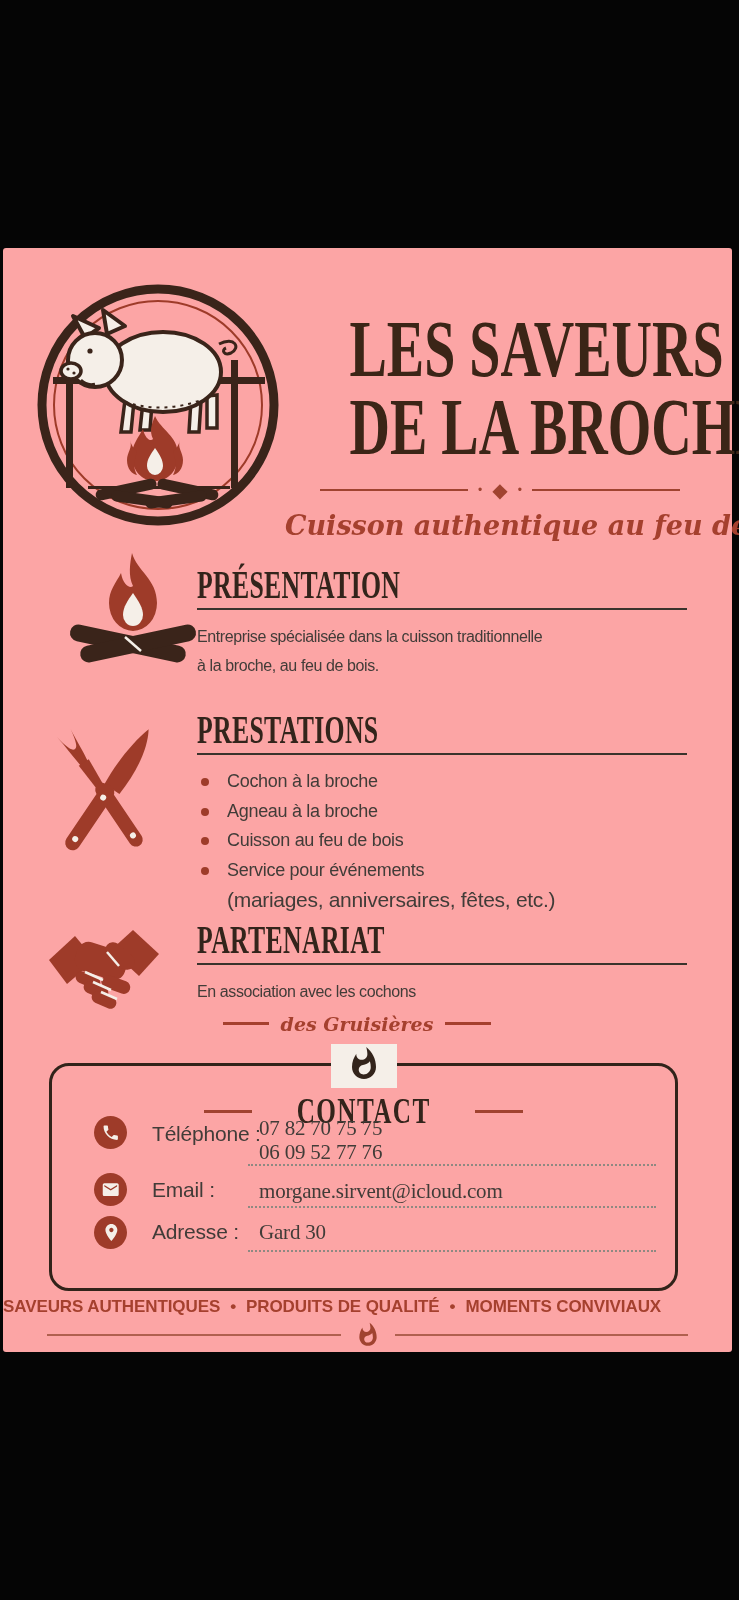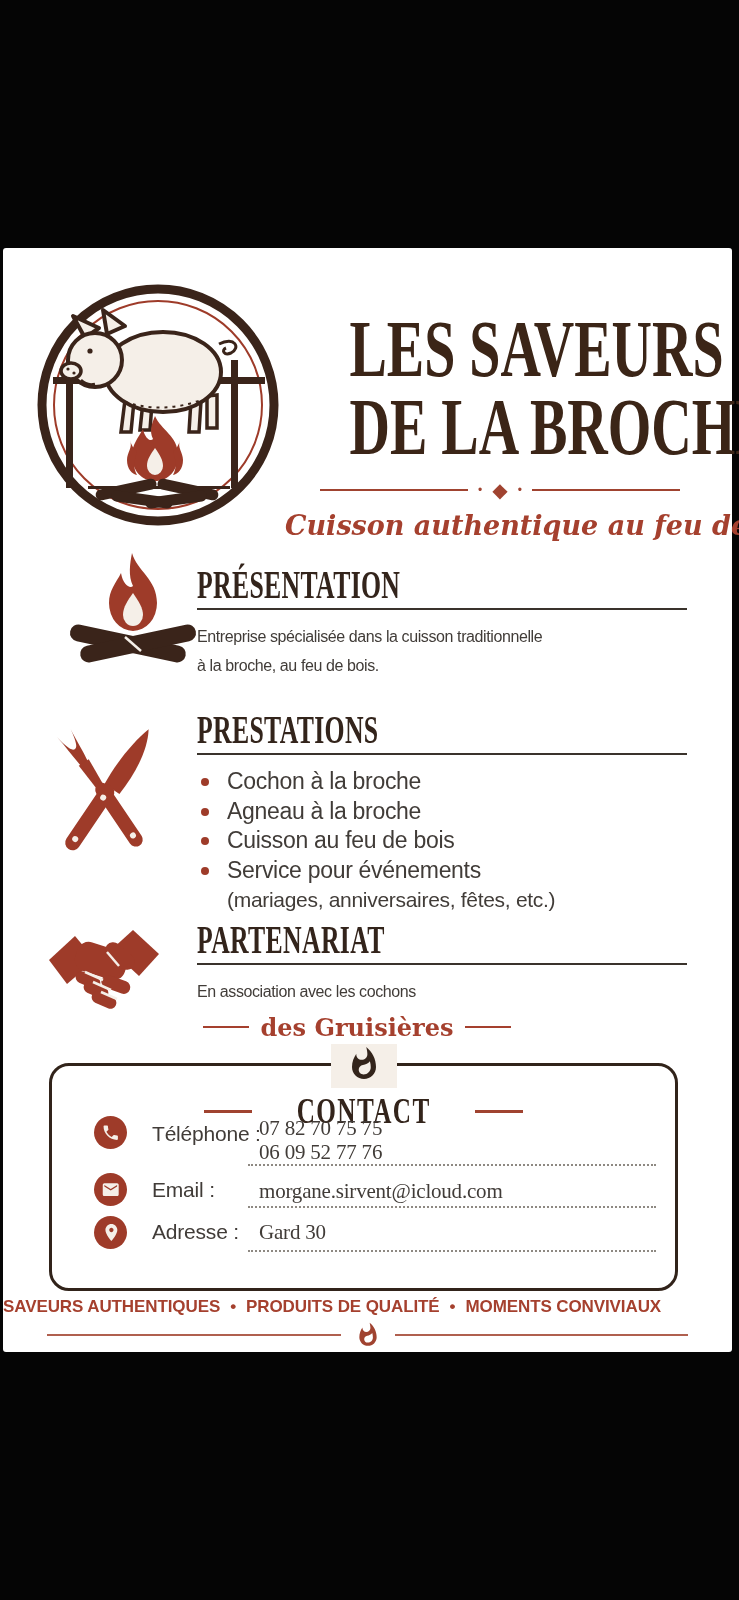--- a/index.html
+++ b/index.html
@@ -2,21 +2,21 @@
 <html><head>
 <meta charset="utf-8">
 <style>
   html,body{margin:0;padding:0;}
   body{
     width:739px;height:1600px;position:relative;background:#050505;
     font-family:"Liberation Sans",sans-serif;overflow:hidden;
   }
   .page{
     position:absolute;left:3px;top:248px;width:729px;height:1104px;
-    background:#ffffff;border-radius:3px;
+    background:#fca5a5;border-radius:3px;
   }
   .abs{position:absolute;}
 
   
   .logo{left:30px;top:32px;width:250px;height:250px;}
   .brand{left:282px;top:62px;width:430px;text-align:center;}
   .brand .title-line{
     display:block;font-family:"Liberation Serif",serif;font-weight:bold;
     font-size:80px;line-height:78px;color:#3b2517;white-space:nowrap;
     transform:scaleX(0.70);transform-origin:50% 50%;
@@ -37,33 +37,33 @@
     color:#33241b;white-space:nowrap;transform:scaleX(0.66);transform-origin:0 50%;letter-spacing:0.5px;
   }
   .rule{height:2px;background:#3a332c;margin-top:3px;}
   .sec p{margin:13px 0 0 0;font-size:16px;line-height:28.5px;color:#413c38;letter-spacing:-0.4px;white-space:nowrap;}
   .sec-presentation{top:317px;}
   .sec-prestations{top:462px;}
   .sec-partenariat{top:672px;}
 
   ul.bullets{list-style:none;margin:12px 0 0 0;padding:0;}
   ul.bullets li{
-    position:relative;padding-left:30px;font-size:23px;line-height:29.5px;
+    position:relative;padding-left:30px;font-size:18px;line-height:29.5px;
     color:#413c38;letter-spacing:-0.3px;
   }
   ul.bullets li::before{
     content:"";position:absolute;left:4px;top:11px;width:8px;height:8px;border-radius:50%;background:#9e3b29;
   }
   .note{padding-left:30px;font-size:21px;line-height:29.5px;color:#413c38;letter-spacing:-0.3px;}
 
   .script-row{margin-top:6px;width:320px;display:flex;align-items:center;justify-content:center;gap:12px;}
   .script-row .dash{width:46px;height:2.5px;background:#a5402e;}
   .script-text{
-    font-family:"DejaVu Serif",serif;font-weight:bold;
-    font-size:24px;color:#a5402e;white-space:nowrap;text-align:center;
+    font-family:"DejaVu Serif",serif;font-style:italic;font-weight:bold;
+    font-size:19px;color:#a5402e;white-space:nowrap;text-align:center;
   }
 
   .icon-slot{display:flex;align-items:center;justify-content:center;}
   .icon-campfire{left:64px;top:303px;width:134px;height:122px;}
   .icon-utensils{left:50px;top:466px;width:104px;height:152px;}
   .icon-handshake{left:42px;top:674px;width:118px;height:98px;}
 
   
   .contact-card{
     left:46px;top:815px;width:629px;height:228px;

